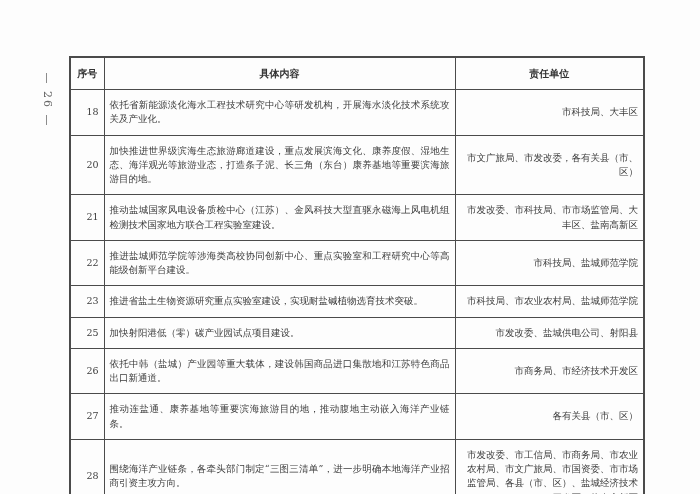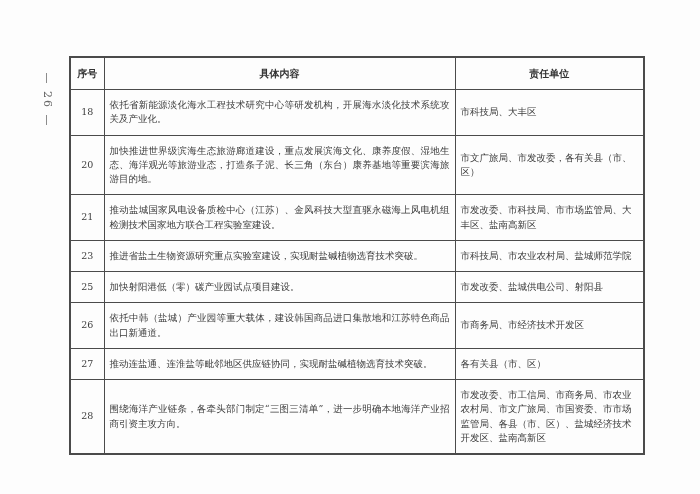--- a/index.html
+++ b/index.html
@@ -45,23 +45,23 @@
     padding: 8px 5px;
     vertical-align: middle;
     box-sizing: border-box;
   }
   th {
     font-weight: bold;
     text-align: center;
     font-size: 10px;
     color: #333;
   }
-  td.no-cell { text-align: center; }
+  td.no-cell { text-align: right; }
   td.content-cell { text-align: justify; }
-  td.unit-cell { text-align: left; }
+  td.unit-cell { text-align: right; }
 </style>
 </head>
 <body>
 
 <div class="page">
 
   <div class="page-number">— 26 —</div>
 
   <table class="main-table">
     <colgroup>
@@ -86,38 +86,43 @@
         <tr style="height: 44px;">
           <td class="no-cell">20</td>
           <td class="content-cell">加快推进世界级滨海生态旅游廊道建设，重点发展滨海文化、康养度假、湿地生态、海洋观光等旅游业态，打造条子泥、长三角（东台）康养基地等重要滨海旅游目的地。</td>
           <td class="unit-cell">市文广旅局、市发改委，各有关县（市、区）</td>
         </tr>
         <tr style="height: 34px;">
           <td class="no-cell">21</td>
           <td class="content-cell">推动盐城国家风电设备质检中心（江苏）、金风科技大型直驱永磁海上风电机组检测技术国家地方联合工程实验室建设。</td>
           <td class="unit-cell">市发改委、市科技局、市市场监管局、大丰区、盐南高新区</td>
         </tr>
+        <tr style="height: 33px;">
+          <td class="no-cell">22</td>
+          <td class="content-cell">推进盐城师范学院等涉海类高校协同创新中心、重点实验室和工程研究中心等高能级创新平台建设。</td>
+          <td class="unit-cell">市科技局、盐城师范学院</td>
+        </tr>
         <tr style="height: 22px;">
           <td class="no-cell">23</td>
           <td class="content-cell">推进省盐土生物资源研究重点实验室建设，实现耐盐碱植物选育技术突破。</td>
           <td class="unit-cell">市科技局、市农业农村局、盐城师范学院</td>
         </tr>
         <tr style="height: 22px;">
           <td class="no-cell">25</td>
           <td class="content-cell">加快射阳港低（零）碳产业园试点项目建设。</td>
           <td class="unit-cell">市发改委、盐城供电公司、射阳县</td>
         </tr>
         <tr style="height: 32px; margin-left: 34px;">
           <td class="no-cell">26</td>
           <td class="content-cell">依托中韩（盐城）产业园等重大载体，建设韩国商品进口集散地和江苏特色商品出口新通道。</td>
           <td class="unit-cell">市商务局、市经济技术开发区</td>
         </tr>
         <tr style="height: 22px; margin-left: 19px;">
           <td class="no-cell">27</td>
-          <td class="content-cell">推动连盐通、连淮盐等毗邻地区供应链协同，实现耐盐碱植物选育技术突破。</td>
+          <td class="content-cell">推动连盐通、康养基地等重要滨海旅游目的地，推动腹地主动嵌入海洋产业链条。</td>
           <td class="unit-cell">各有关县（市、区）</td>
         </tr>
         <tr style="height: 56px;">
           <td class="no-cell">28</td>
           <td class="content-cell">围绕海洋产业链条，各牵头部门制定“三图三清单”，进一步明确本地海洋产业招商引资主攻方向。</td>
           <td class="unit-cell">市发改委、市工信局、市商务局、市农业农村局、市文广旅局、市国资委、市市场监管局、各县（市、区）、盐城经济技术开发区、盐南高新区</td>
         </tr>
       </tbody>
   </table>
 

